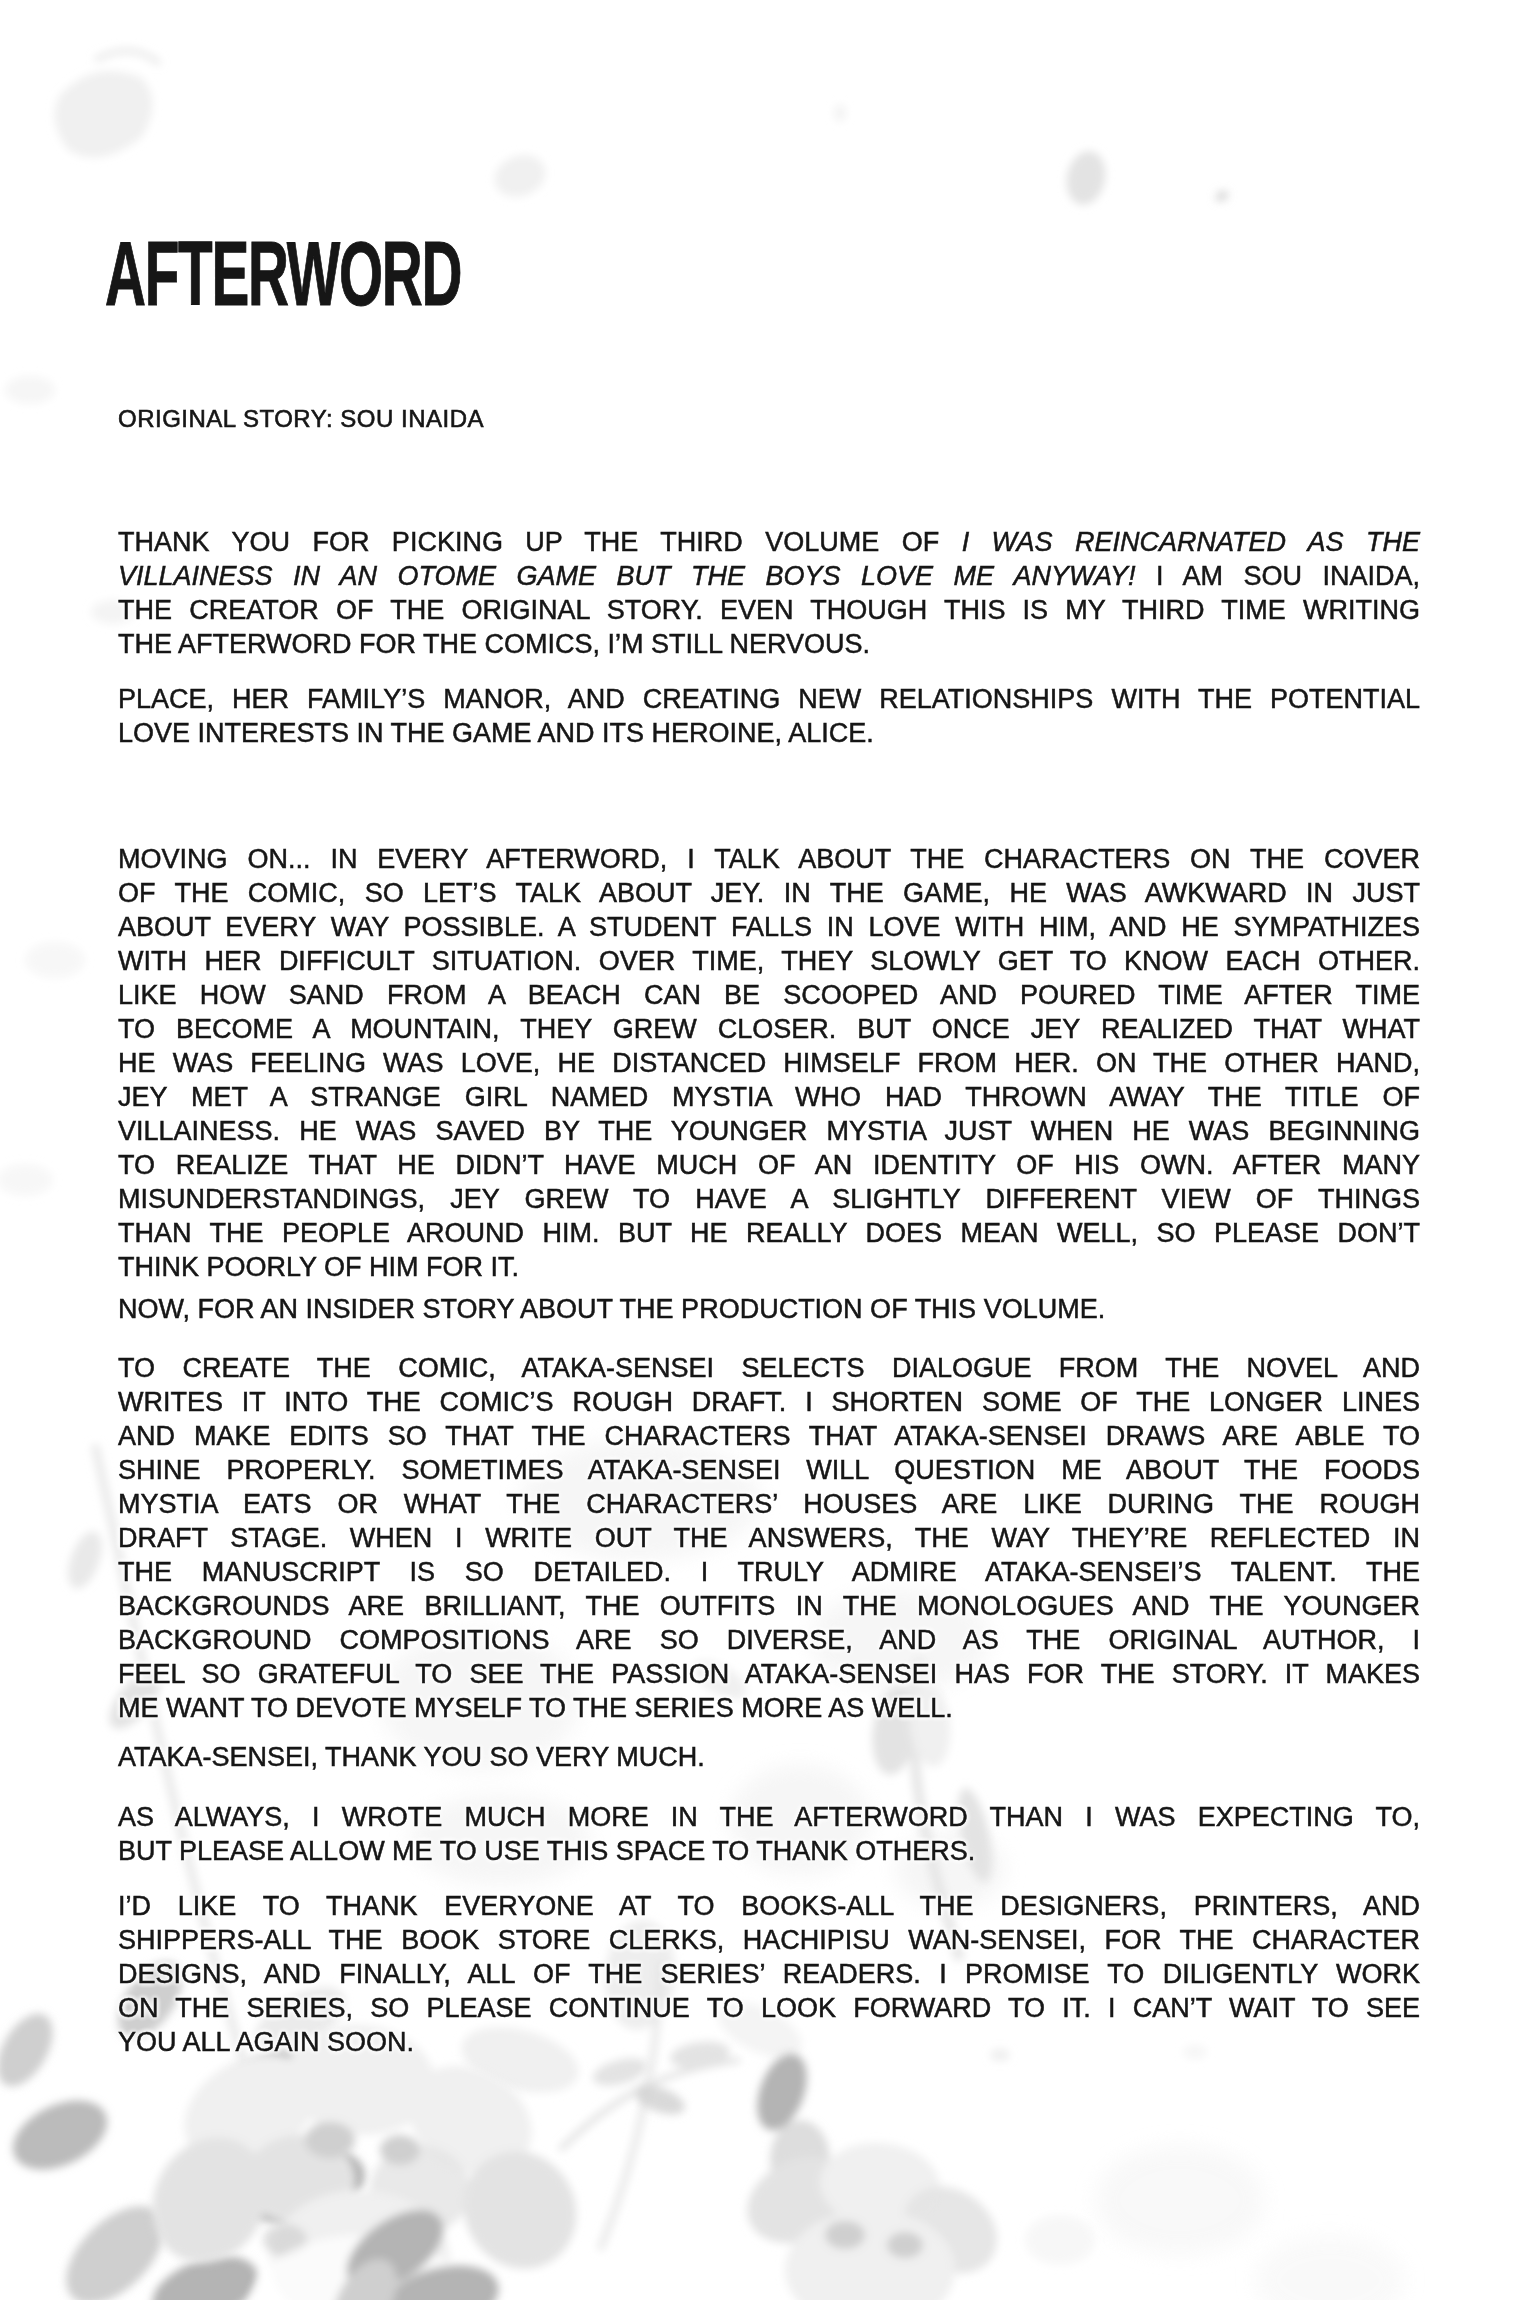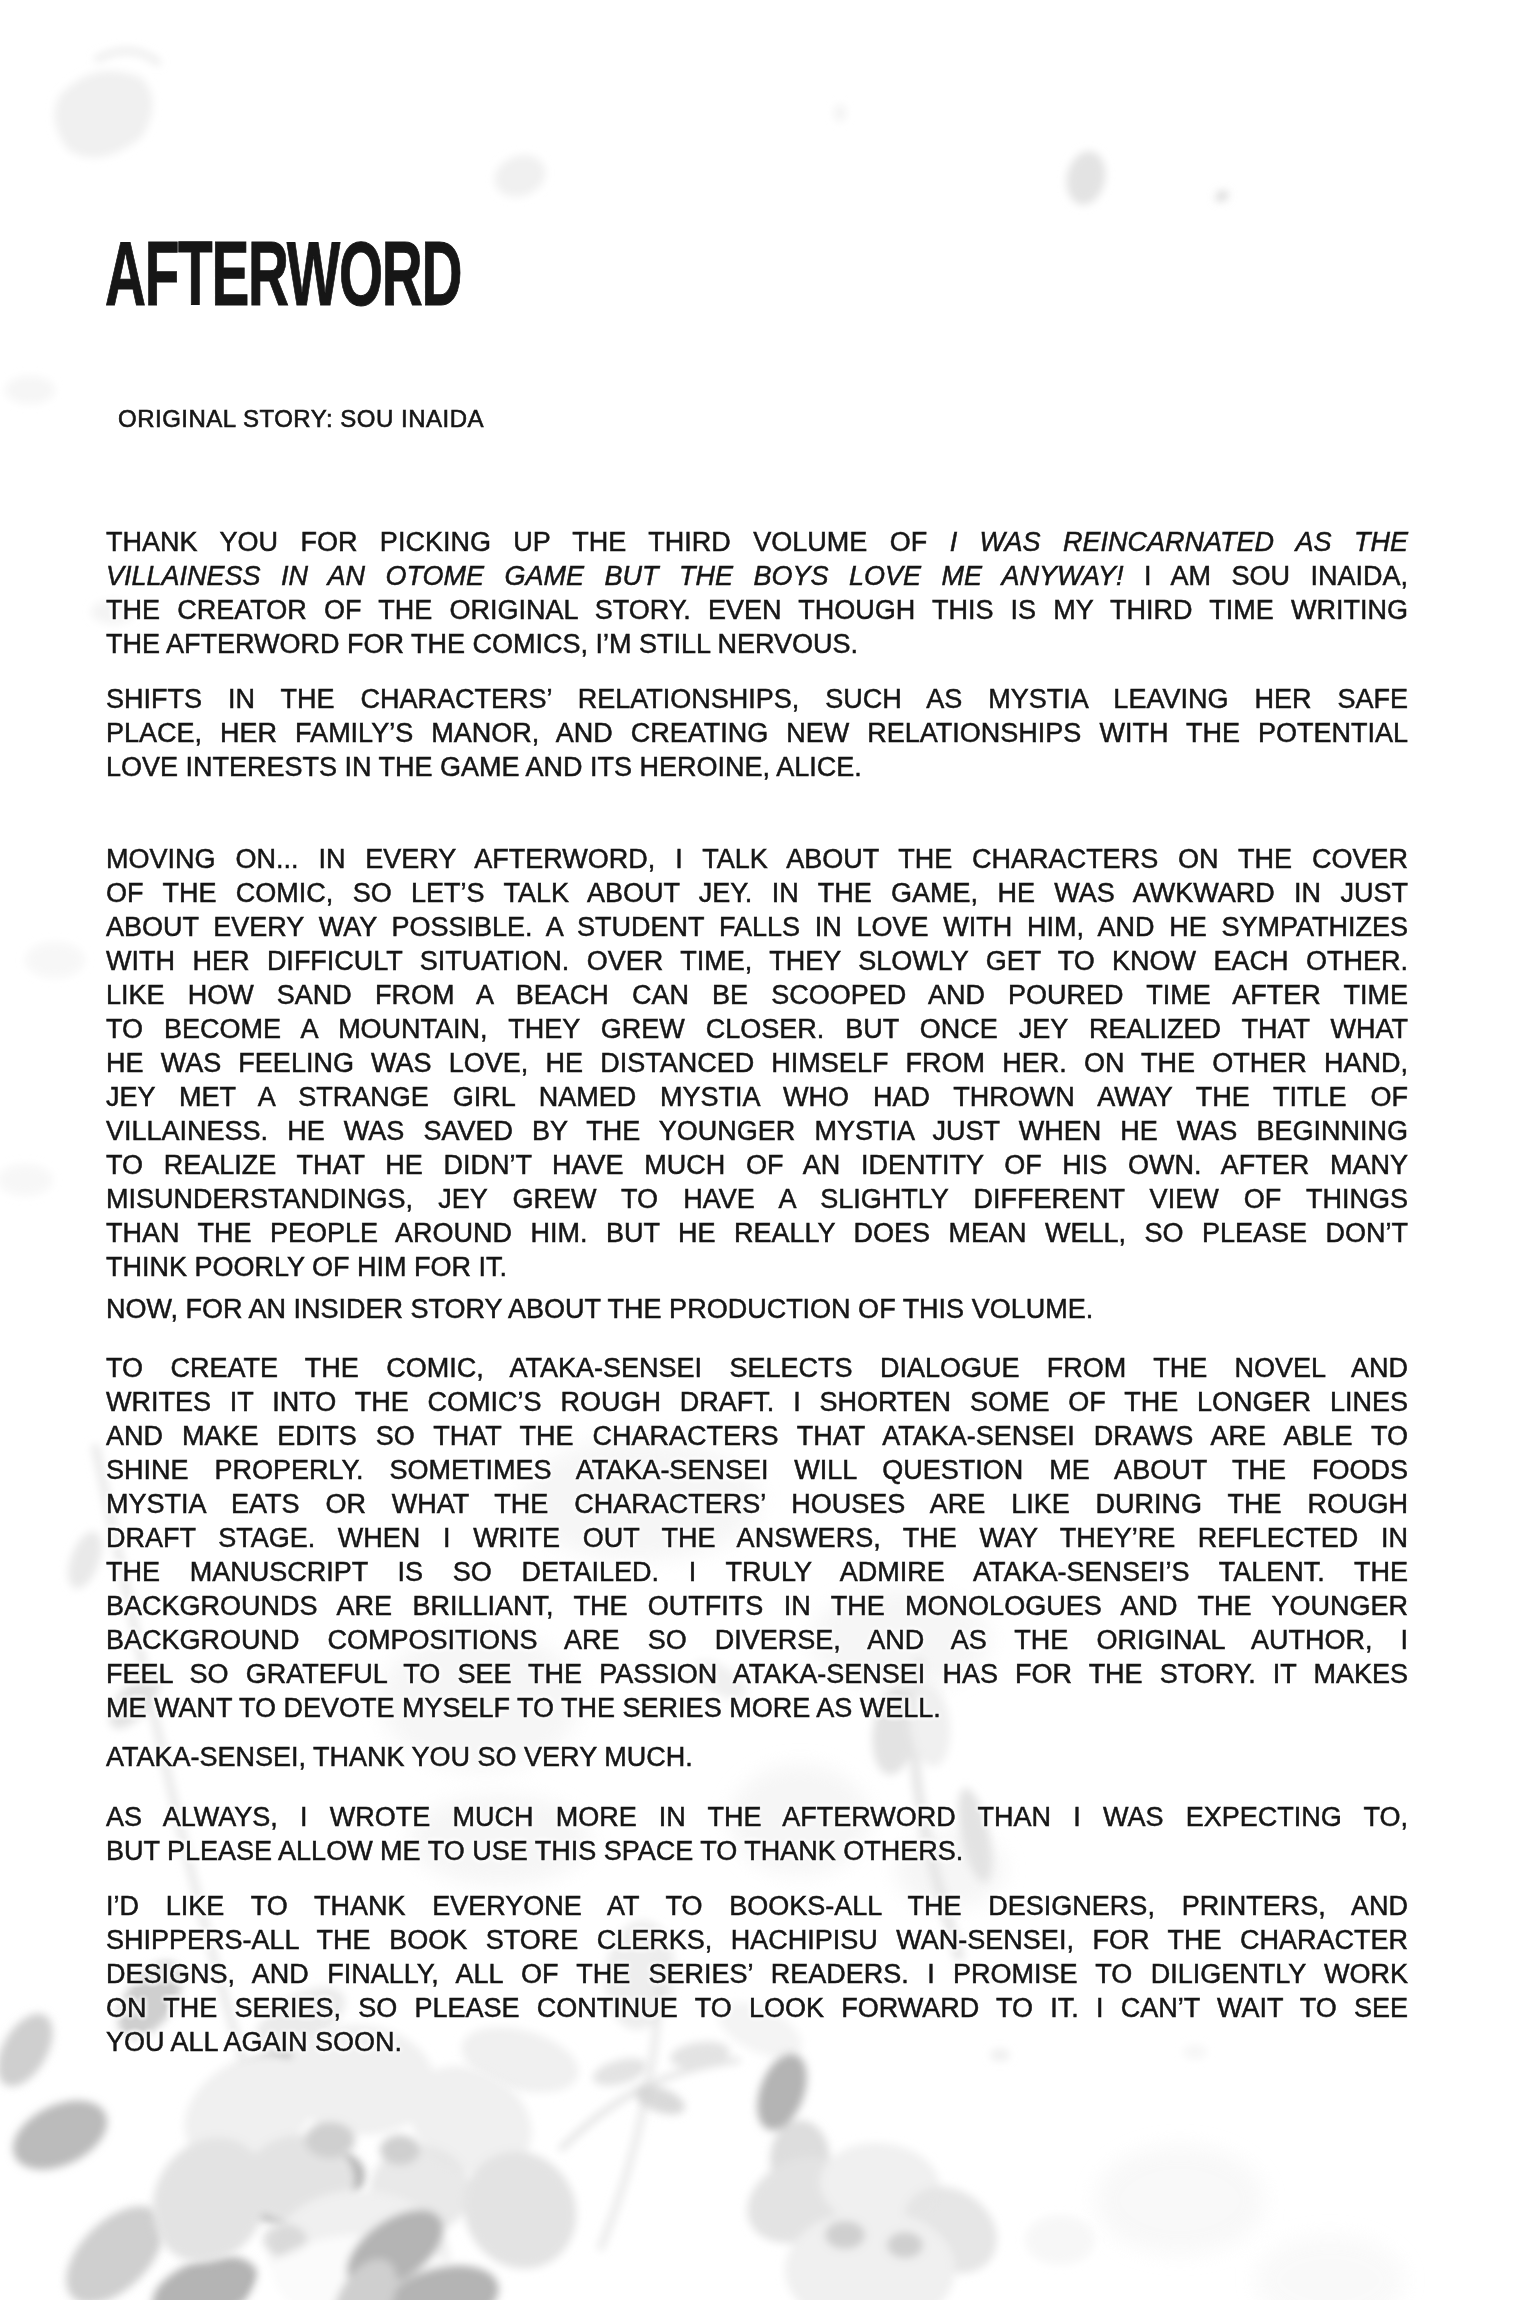--- a/index.html
+++ b/index.html
@@ -6,21 +6,21 @@
   body{width:1533px;height:2300px;background:#fff;overflow:hidden;}
   .page{position:relative;width:1296px;height:2300px;background:var(--bg,#fff);
         font-family:"Liberation Sans","DejaVu Sans",sans-serif;color:var(--ink,#161616);}
   .flora{position:absolute;left:0;top:0;z-index:0;}
   .txt{position:absolute;z-index:1;}
   .title{left:105px;top:229px;font-size:90px;font-weight:bold;letter-spacing:-2px;line-height:1;
          transform:scaleX(0.63);transform-origin:0 0;white-space:nowrap;
          -webkit-text-stroke:1px var(--ink,#161616);}
   .byline{left:118px;top:407px;font-size:24px;letter-spacing:0.5px;line-height:1;white-space:nowrap;
           -webkit-text-stroke:0.6px var(--ink,#161616);}
-  .body-text{left:106px;top:0;width:1302px;height:2300px;}
+  .body-text{left:118px;top:0;width:1302px;height:2300px;}
   .para{position:absolute;left:0;width:1302px;}
   .line{font-size:27px;line-height:34px;text-align:justify;text-align-last:justify;
         -webkit-text-stroke:0.5px var(--ink,#161616);
         text-shadow:0 0 5px #fff,0 0 5px #fff,0 0 5px #fff,0 0 5px #fff;}
   .line.last{text-align-last:left;}
   .ital{font-style:italic;}
 </style>
 </head>
 <body>
 
@@ -126,21 +126,20 @@
   <div class="txt title">AFTERWORD</div>
   <div class="txt byline">ORIGINAL STORY: SOU INAIDA</div>
   <div class="txt body-text">
       <div class="para" style="top: 525px;">
         <div class="line"><span>THANK YOU FOR PICKING UP THE THIRD VOLUME OF </span><span class="ital">I WAS REINCARNATED AS THE</span></div>
         <div class="line"><span class="ital">VILLAINESS IN AN OTOME GAME BUT THE BOYS LOVE ME ANYWAY!</span><span> I AM SOU INAIDA,</span></div>
         <div class="line"><span>THE CREATOR OF THE ORIGINAL STORY. EVEN THOUGH THIS IS MY THIRD TIME WRITING</span></div>
         <div class="line last"><span>THE AFTERWORD FOR THE COMICS, I’M STILL NERVOUS.</span></div>
       </div>
       <div class="para" style="top: 682px;">
-        <div class="line"><span>SHIFTS IN THE CHARACTERS’ RELATIONSHIPS, SUCH AS MYSTIA LEAVING HER SAFE</span></div>
         <div class="line"><span>PLACE, HER FAMILY’S MANOR, AND CREATING NEW RELATIONSHIPS WITH THE POTENTIAL</span></div>
         <div class="line last"><span>LOVE INTERESTS IN THE GAME AND ITS HEROINE, ALICE.</span></div>
       </div>
       <div class="para" style="top: 842px;">
         <div class="line"><span>MOVING ON... IN EVERY AFTERWORD, I TALK ABOUT THE CHARACTERS ON THE COVER</span></div>
         <div class="line"><span>OF THE COMIC, SO LET’S TALK ABOUT JEY. IN THE GAME, HE WAS AWKWARD IN JUST</span></div>
         <div class="line"><span>ABOUT EVERY WAY POSSIBLE. A STUDENT FALLS IN LOVE WITH HIM, AND HE SYMPATHIZES</span></div>
         <div class="line"><span>WITH HER DIFFICULT SITUATION. OVER TIME, THEY SLOWLY GET TO KNOW EACH OTHER.</span></div>
         <div class="line"><span>LIKE HOW SAND FROM A BEACH CAN BE SCOOPED AND POURED TIME AFTER TIME</span></div>
         <div class="line"><span>TO BECOME A MOUNTAIN, THEY GREW CLOSER. BUT ONCE JEY REALIZED THAT WHAT</span></div>

